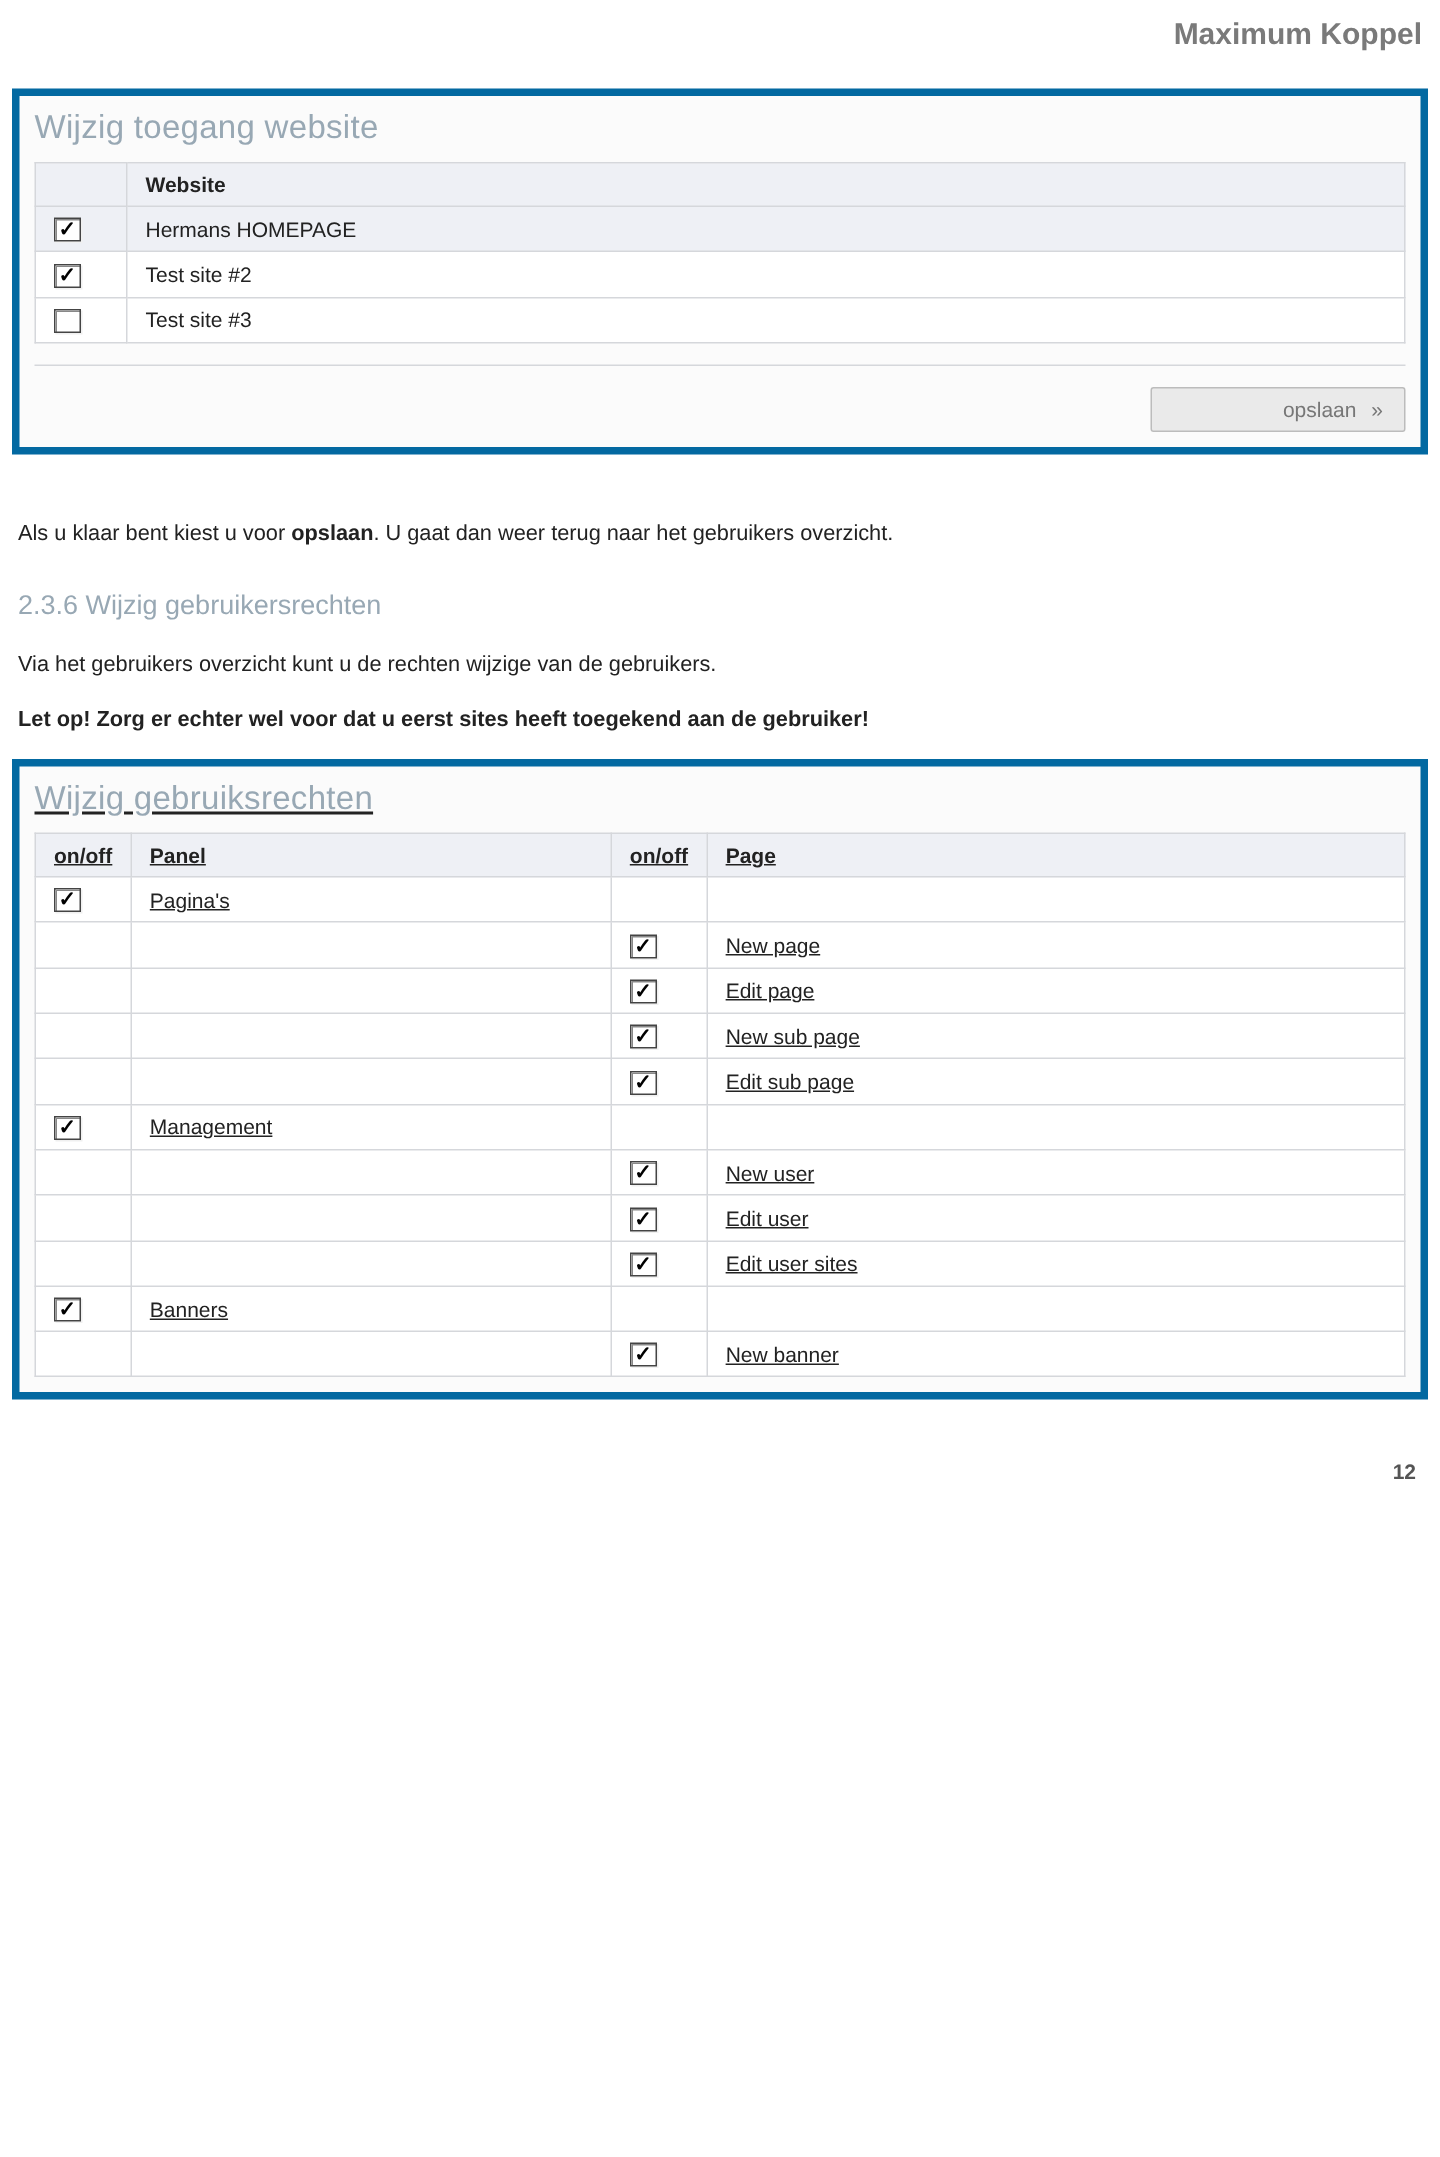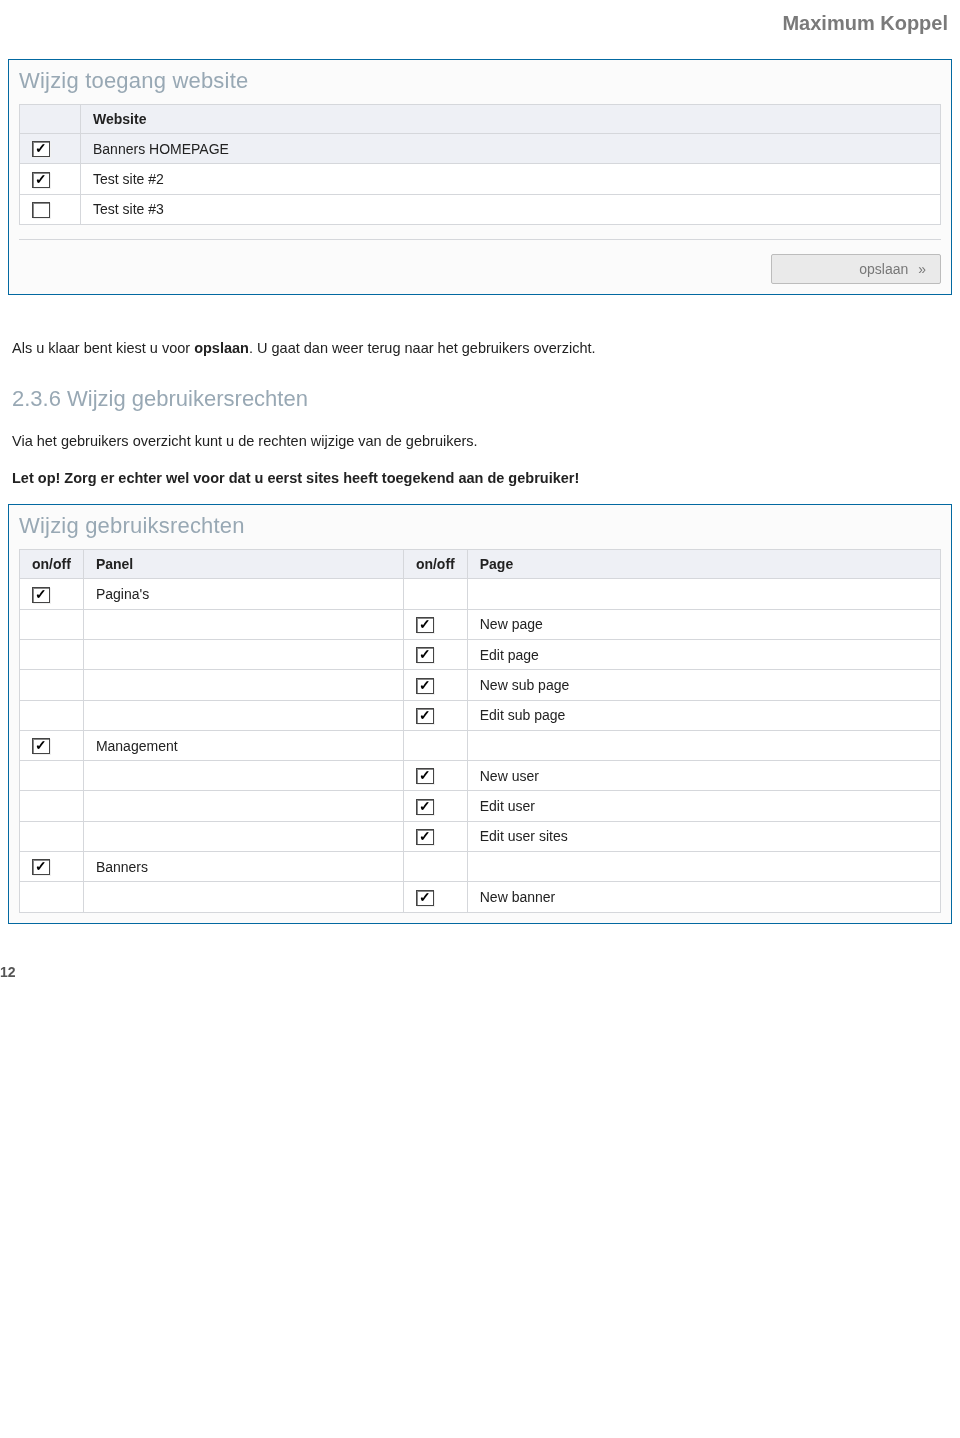--- a/index.html
+++ b/index.html
@@ -17,21 +17,21 @@
   }
   .header-brand {
     text-align: right;
     font-weight: 700;
     font-size: 20px;
     color: #7a7a7a;
     padding: 12px 12px 24px 0;
   }
   .panel {
     margin: 0 8px 0 8px;
-    border: 1px solid #0369a1;
+    border: 5px solid #0369a1;
     background: #fbfbfb;
     box-sizing: border-box;
   }
   .panel-padding {
     padding: 8px 10px 10px 10px;
   }
   .panel-title {
     font-size: 22px;
     color: #98a8b4;
     font-weight: 400;
@@ -107,31 +107,32 @@
   
   .prose {
     padding: 28px 12px 0 12px;
     font-size: 14.5px;
     line-height: 1.55;
     color: #222;
   }
   .prose b { font-weight: 700; }
   .prose .section-head {
     color: #98a8b4;
-    font-size: 22px;
+    font-size: 18px;
     font-weight: 400;
     margin: 22px 0 4px 0;
   }
 
   
   table.grid col.onoff { width: 62px; }
   table.grid col.panelcol { width: 320px; }
   table.grid col.pagecol { }
 
   .page-number {
+    text-align: right;
     color: #555;
     font-weight: 700;
     padding: 40px 16px 10px 0;
     font-size: 14px;
   }
 
   .gap-after-table {
     height: 14px;
     border-bottom: 1px solid #d5d7db;
     margin: 0 0 0 0;
@@ -155,21 +156,21 @@
           </colgroup>
         <thead>
           <tr>
             <th class="chk-cell"></th>
             <th>Website</th>
           </tr>
         </thead>
         <tbody id="sites-body">
             <tr class="zebra">
               <td class="chk-cell"><span class="chk checked"></span></td>
-              <td>Banners HOMEPAGE</td>
+              <td>Hermans HOMEPAGE</td>
             </tr>
             <tr>
               <td class="chk-cell"><span class="chk checked"></span></td>
               <td>Test site #2</td>
             </tr>
             <tr>
               <td class="chk-cell"><span class="chk"></span></td>
               <td>Test site #3</td>
             </tr>
           </tbody>
@@ -194,21 +195,21 @@
       <span>2.3.6</span>
       <span> </span>
       <span>Wijzig gebruikersrechten</span>
     </div>
     <p>Via het gebruikers overzicht kunt u de rechten wijzige van de gebruikers.</p>
     <p>
       <b>Let op!</b><b> Zorg er echter wel voor dat u eerst sites heeft toegekend aan de gebruiker!</b>
     </p>
   </div>
 
-  <div class="panel" style="margin-top:6px;">
+  <div class="panel" style="margin-top:6px;text-decoration:underline;">
     <div class="panel-padding">
       <div class="panel-title">Wijzig gebruiksrechten</div>
 
       <table class="grid">
         <colgroup>
           <col class="onoff">
             <col class="panelcol">
             <col class="onoff">
             <col class="pagecol">
         </colgroup>

